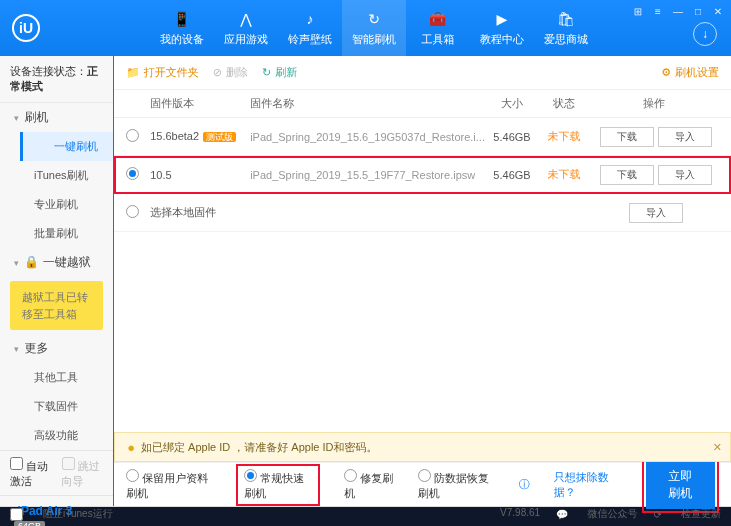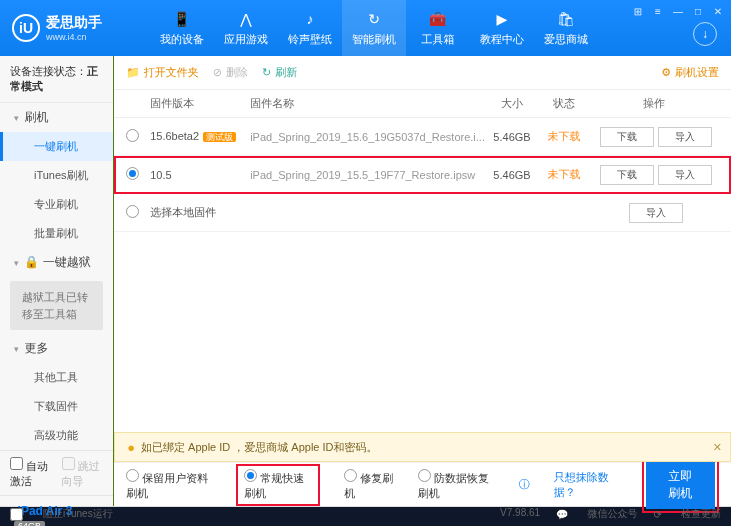--- a/index.html
+++ b/index.html
@@ -20,22 +20,22 @@
 .winctl span { width: 14px; height: 14px; display: flex; align-items: center; justify-content: center; font-size: 10px; cursor: pointer; opacity: .85; }
 .dlbtn { position: absolute; bottom: 10px; right: 14px; width: 24px; height: 24px; border: 1.5px solid rgba(255,255,255,.7); border-radius: 50%; display: flex; align-items: center; justify-content: center; font-size: 12px; cursor: pointer; }
 
 .body { display: flex; height: 450px; }
 .sidebar { width: 150px; background: #f7f7f7; border-right: 1px solid #4d7c0f; display: flex; flex-direction: column; }
 .dev-status { padding: 8px 10px; border-bottom: 1px solid #e9e9e9; font-size: 11px; }
 .dev-status .bold { font-weight: bold; }
 .side-head { padding: 6px 14px; color: #444; cursor: pointer; display: flex; align-items: center; gap: 6px; }
 .side-head .chev { color: #999; font-size: 9px; }
 .side-item { padding: 7px 10px 7px 34px; color: #555; cursor: pointer; font-size: 11px; }
-.side-item.active { background: #e3f0ff; color: #0d7ef0; border-left: 3px solid #0d7ef0; padding-left: 31px; }
-.side-note { padding: 8px 12px; background: #e5e5e5; color: #777; font-size: 11px; line-height: 1.5; margin: 4px 10px; border-radius: 2px; }
+.side-item.active { background: #e3f0ff; color: #0d7ef0; border-left: 3px solid #0d7ef0; padding-left: 31px; margin-left: 20px; }
+.side-note { padding: 8px 12px; background: #fde047; color: #777; font-size: 11px; line-height: 1.5; margin: 4px 10px; border-radius: 2px; }
 
 .side-spacer { flex: 1; }
 .side-dev { border-top: 1px solid #e5e5e5; padding: 8px 10px; }
 .side-dev .dname { color: #0d7ef0; font-weight: bold; font-size: 12px; }
 .badge { display: inline-block; background: #888; color: #fff; border-radius: 2px; padding: 0 4px; font-size: 9px; margin-left: 4px; }
 .side-check { padding: 6px 10px; border-top: 1px solid #e5e5e5; font-size: 11px; display: flex; gap: 10px; align-items: center; }
 
 .main { flex: 1; display: flex; flex-direction: column; }
 .toolbar { height: 34px; border-bottom: 1px solid #eee; display: flex; align-items: center; padding: 0 12px; gap: 14px; font-size: 11px; }
 .tool-link { color: #666; cursor: pointer; display: flex; align-items: center; gap: 4px; }
@@ -73,24 +73,20 @@
 .footer label { display: flex; align-items: center; gap: 4px; }
 .footer-spacer { flex: 1; }
 .footer span { margin-left: 16px; display: flex; align-items: center; gap: 3px; }
 </style>
 </head>
 <body>
 
 <div class="titlebar">
   <div class="logo-block">
     <div class="logo-circle">iU</div>
-    <div>
-      <div class="logo-text">爱思助手</div>
-      <div class="logo-sub">www.i4.cn</div>
-    </div>
   </div>
   <div class="nav" id="nav">
       <div class="nav-item">
         <div class="nav-icon">📱</div>
         <div>我的设备</div>
       </div>
       <div class="nav-item">
         <div class="nav-icon">⋀</div>
         <div>应用游戏</div>
       </div>
@@ -194,21 +190,21 @@
         </div>
       </div>
     <div class="trow">
       <div class="col-radio"><span class="radio"></span></div>
       <div class="col-ver" style="flex:1">选择本地固件</div>
       <div class="col-ops"><span class="btn-sm">导入</span></div>
     </div>
 
     <div class="notice">
       <span class="warn">●</span>
-      <span>如已绑定 Apple ID ，爱思商城 Apple ID和密码。</span>
+      <span>如已绑定 Apple ID ，请准备好 Apple ID和密码。</span>
       <span class="close">✕</span>
     </div>
     <div class="options">
       <label><span class="radio"></span> <span>保留用户资料刷机</span></label>
       <span class="highlight-box">
           <label><span class="radio checked"></span> <span>常规快速刷机</span></label>
         </span>
       <label><span class="radio"></span> <span>修复刷机</span></label>
       <label><span class="radio"></span> <span>防数据恢复刷机</span></label>
       <span style="color:#0d7ef0">ⓘ</span>

